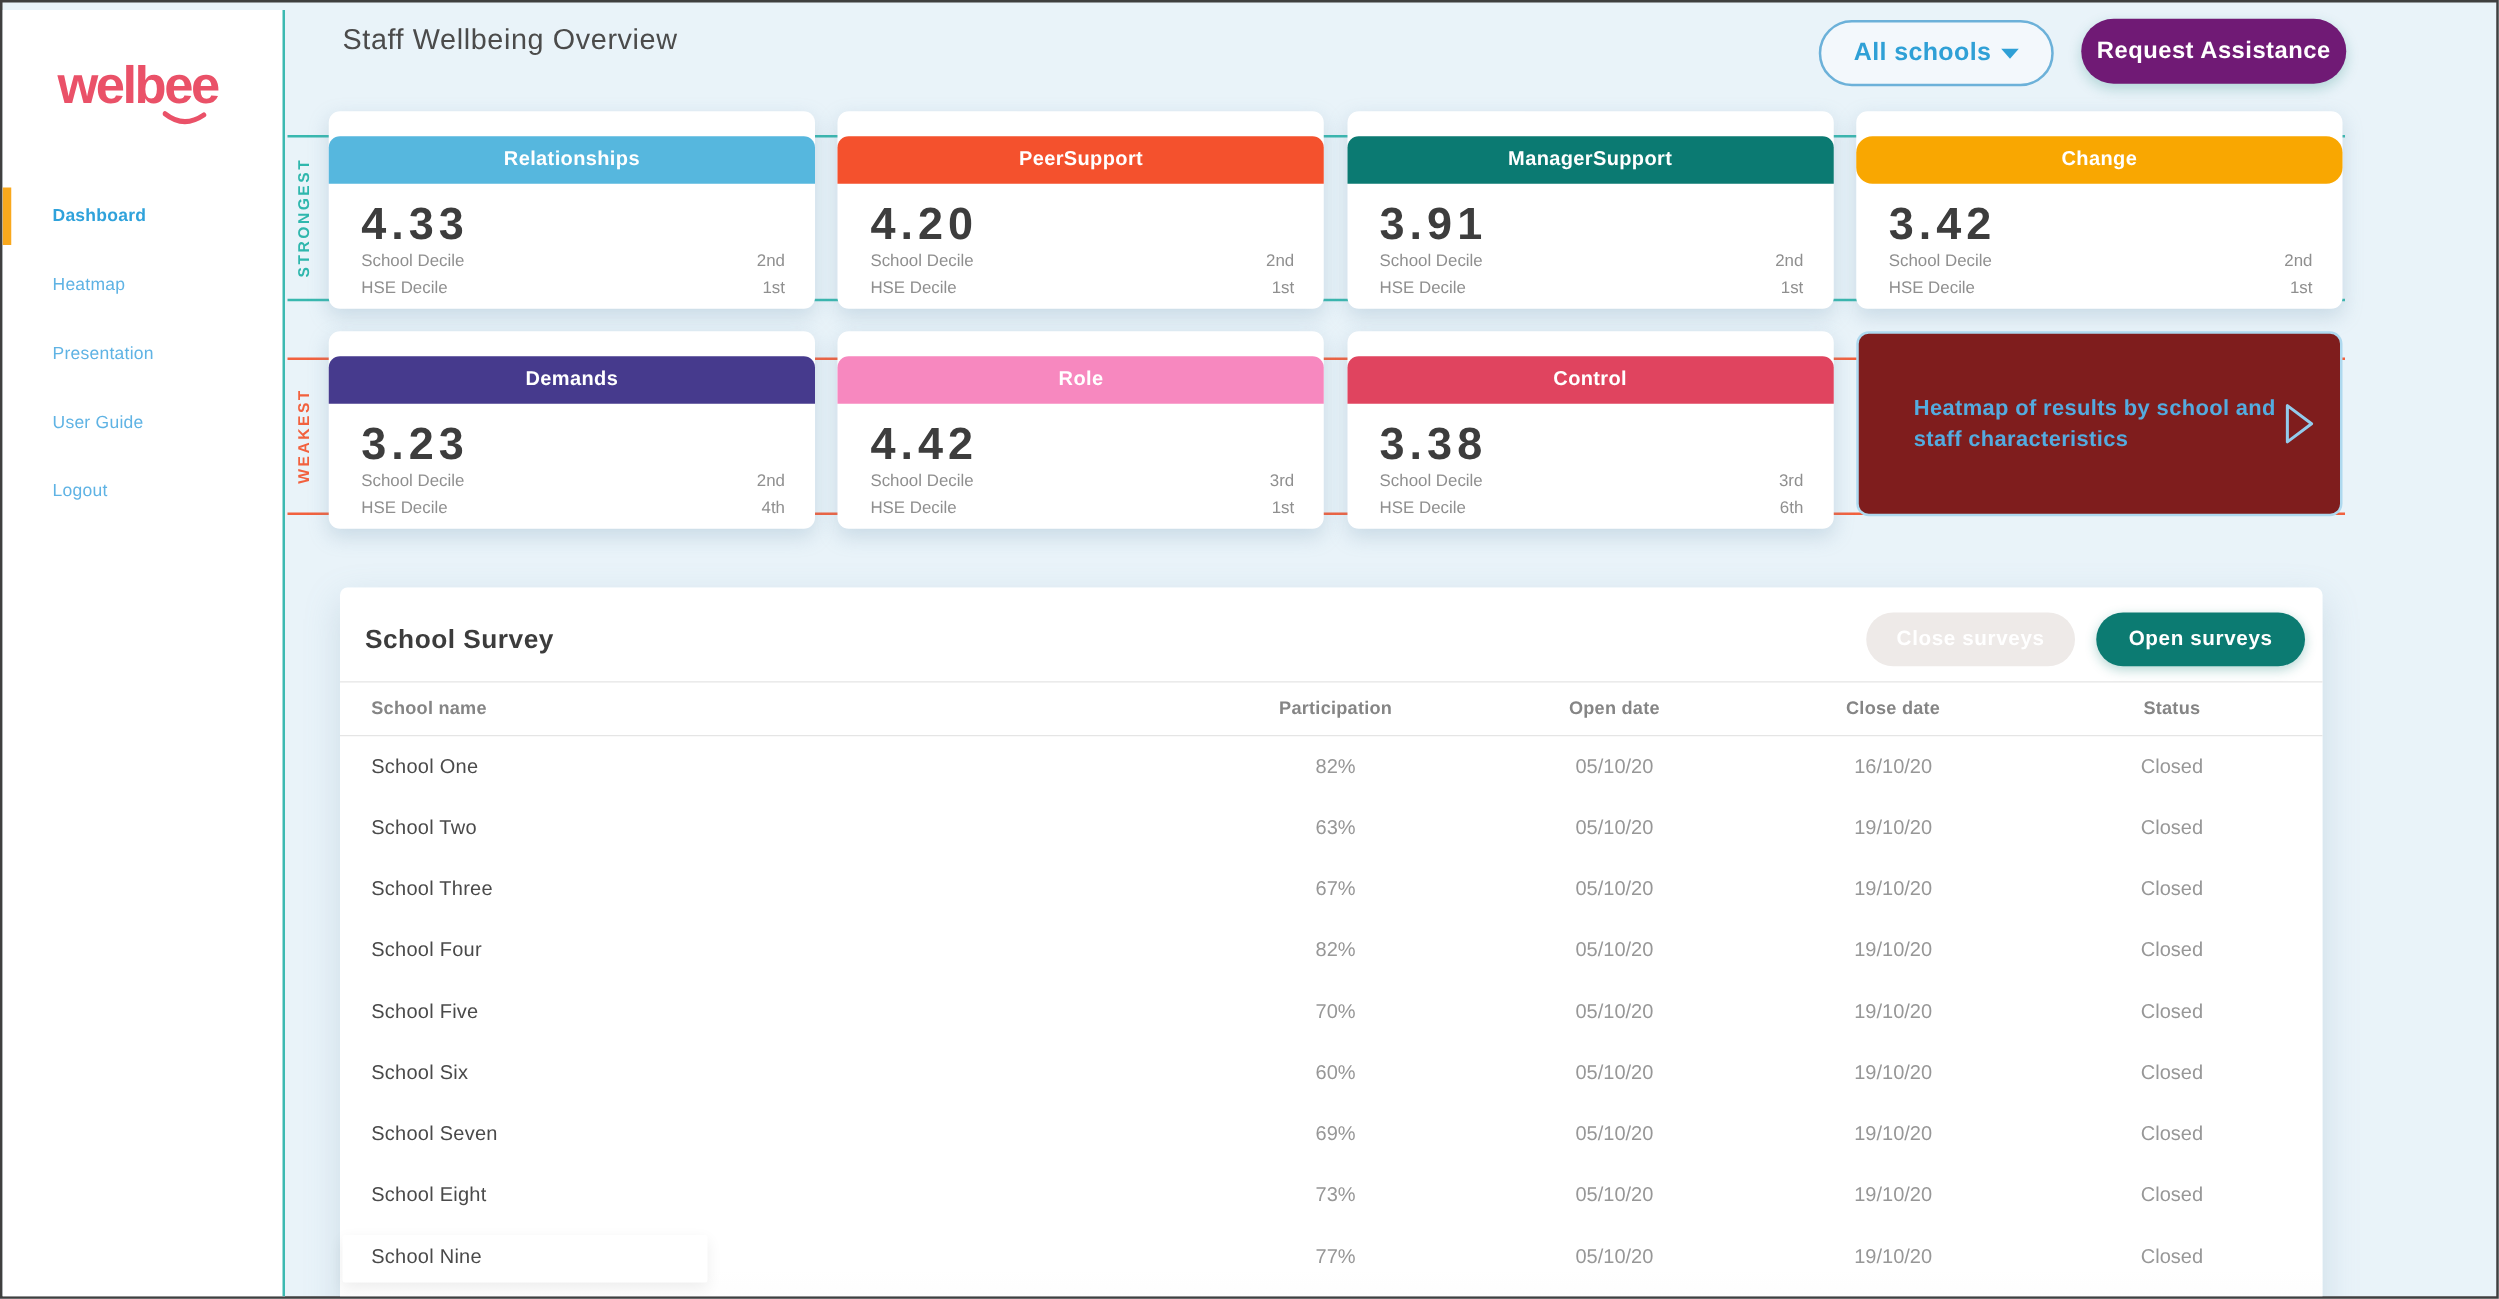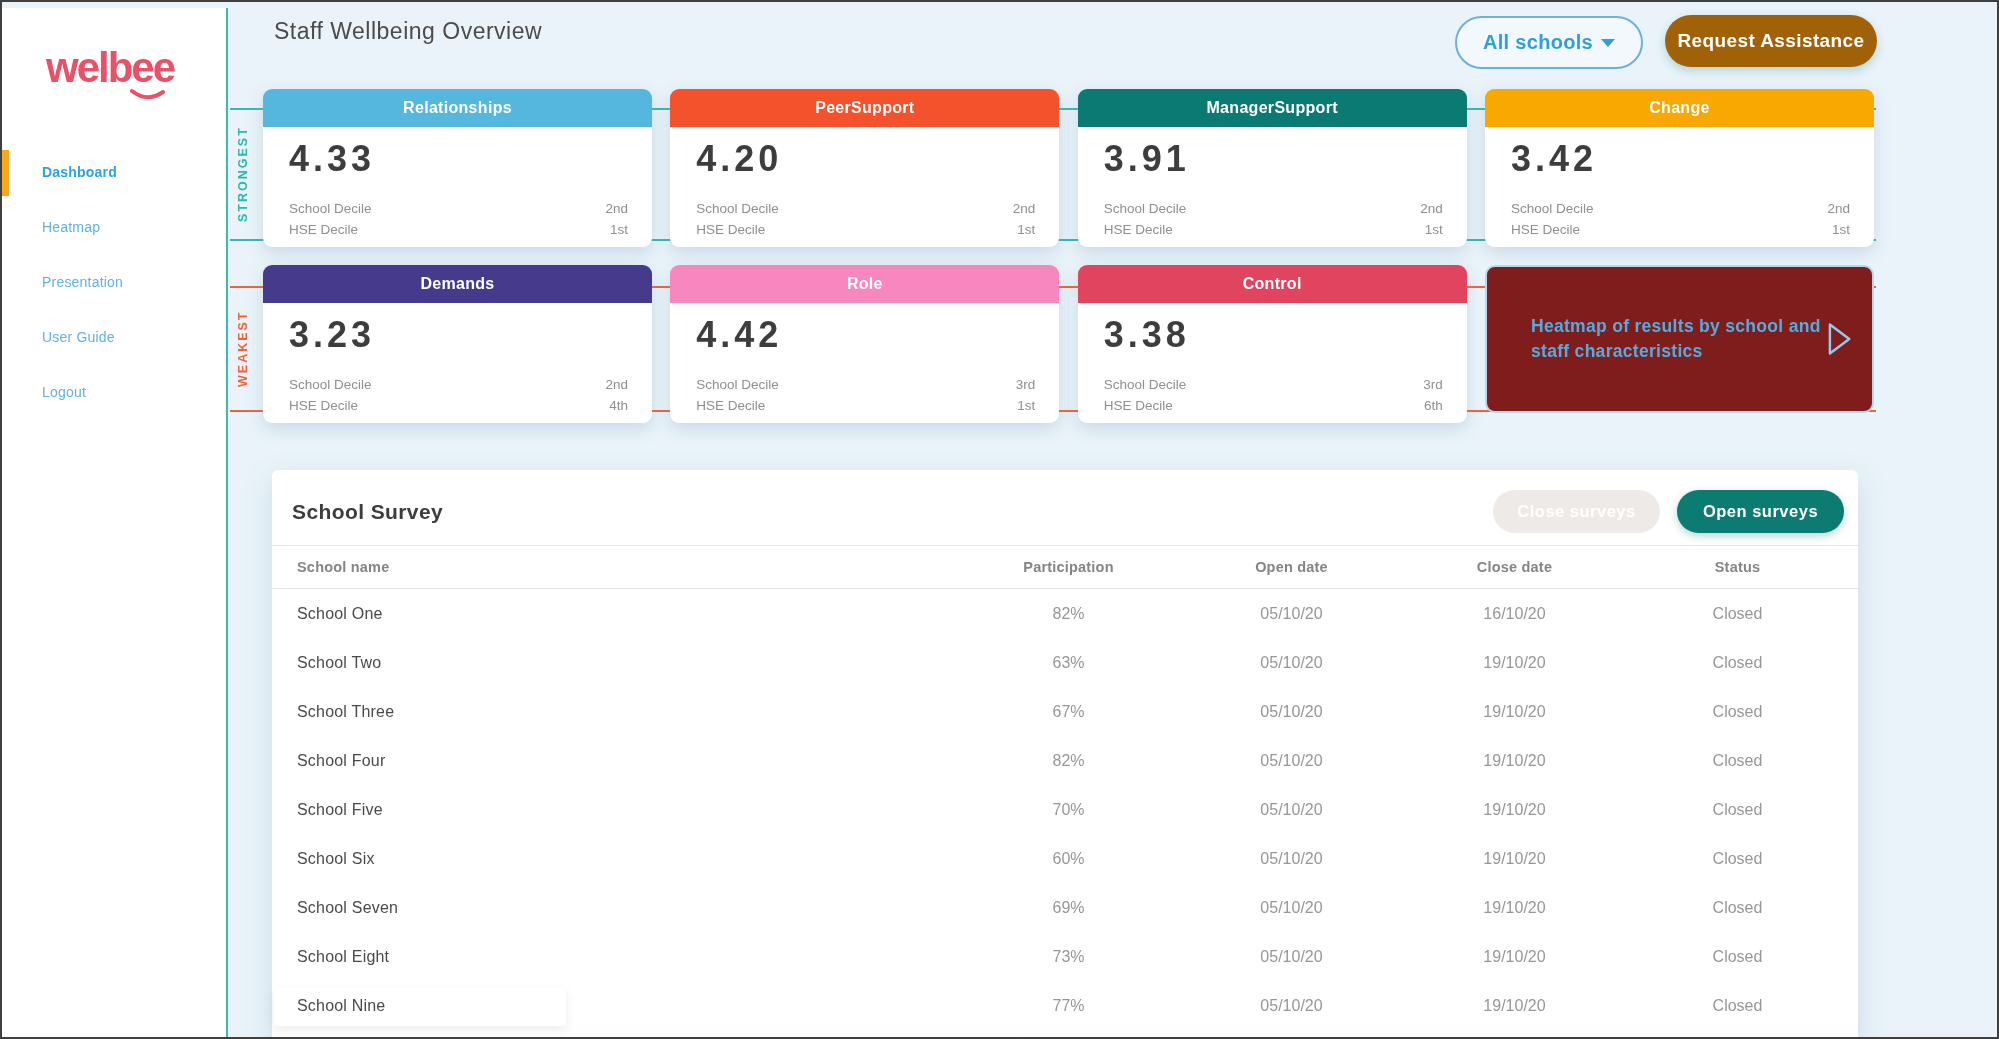--- a/index.html
+++ b/index.html
@@ -45,21 +45,21 @@
     display: flex; align-items: center; justify-content: center; gap: 8px;
     cursor: pointer; z-index: 3;
   }
   .filter-pill .label { font-size: 20px; font-weight: bold; color: #2fa0d6; letter-spacing: 0.3px; }
   .chevron-down {
     width: 0; height: 0; border-left: 7px solid transparent; border-right: 7px solid transparent;
     border-top: 8px solid #2fa0d6;
   }
   .assist-btn {
     position: absolute; left: 1663px; top: 13px; width: 212px; height: 52px;
-    border: none; border-radius: 26px; background: #a16207; color: #ffffff;
+    border: none; border-radius: 26px; background: #701a75; color: #ffffff;
     font-size: 19px; font-weight: bold; letter-spacing: 0.4px; cursor: pointer;
     font-family: inherit; z-index: 3; box-shadow: 0 4px 10px rgba(12,123,114,0.25);
   }
 
   
   .hline { position: absolute; left: 228px; width: 1646px; height: 2px; z-index: 0; }
   .hline.teal { background: #38b8af; }
   .hline.orange { background: #f2613e; }
   .group-label {
     position: absolute; left: 229px; width: 24px; z-index: 1;
@@ -77,21 +77,21 @@
   }
   .cards-row.r1 { top: 87px; }
   .cards-row.r2 { top: 263px; }
   .card {
     position: relative; width: 389px; height: 158px; background: #ffffff;
     border-radius: 9px; box-shadow: 0 6px 16px rgba(120,155,180,0.28);
   }
   .card-header {
     height: 38px; border-radius: 9px 9px 0 0; color: #ffffff;
     display: flex; align-items: center; justify-content: center;
-    font-size: 16px; font-weight: bold; letter-spacing: 0.3px;
+    font-size: 16px; font-weight: bold; letter-spacing: 0.3px; margin-top: 20px;
   }
   .card-score {
     margin: 11px 0 0 26px; font-size: 36px; font-weight: bold;
     color: #3d3d3d; letter-spacing: 4px;
   }
   .card-deciles { position: absolute; left: 26px; right: 24px; bottom: 7px; }
   .decile-row {
     display: flex; justify-content: space-between;
     font-size: 13.5px; color: #8f8f8f; line-height: 20.5px;
   }
@@ -226,21 +226,21 @@
           <span>School Decile</span>
           <span>2nd</span>
         </div>
         <div class="decile-row">
           <span>HSE Decile</span>
           <span>1st</span>
         </div>
       </div>
     </div>
     <div class="card">
-      <div class="card-header" style="background: rgb(249, 167, 1);">Change</div>
+      <div class="card-header" style="background: rgb(249, 167, 1); border-radius: 13px;">Change</div>
       <div class="card-score">3.42</div>
       <div class="card-deciles">
         <div class="decile-row">
           <span>School Decile</span>
           <span>2nd</span>
         </div>
         <div class="decile-row">
           <span>HSE Decile</span>
           <span>1st</span>
         </div>

